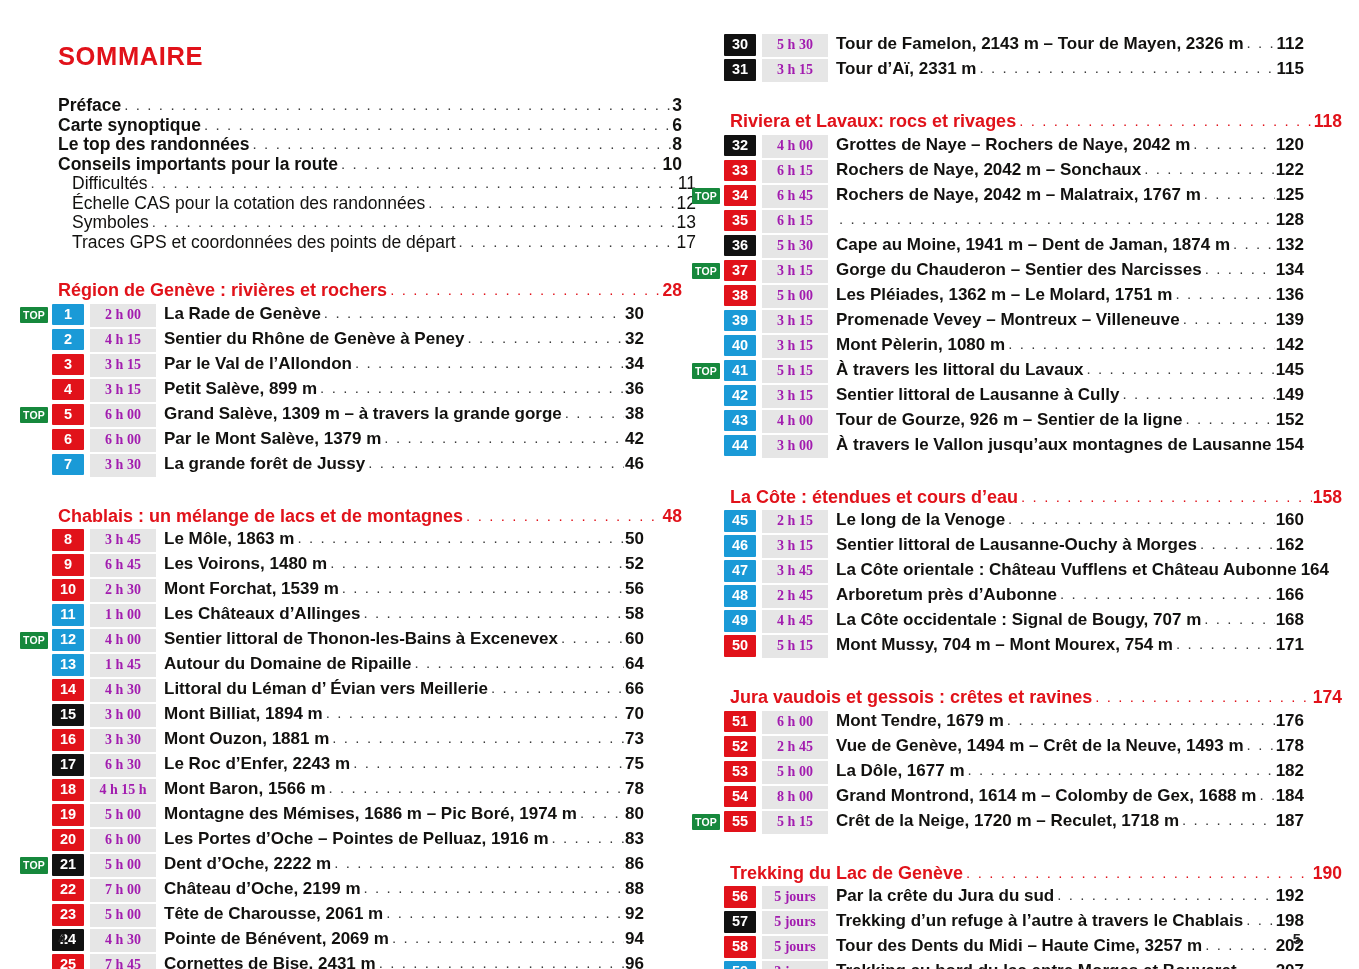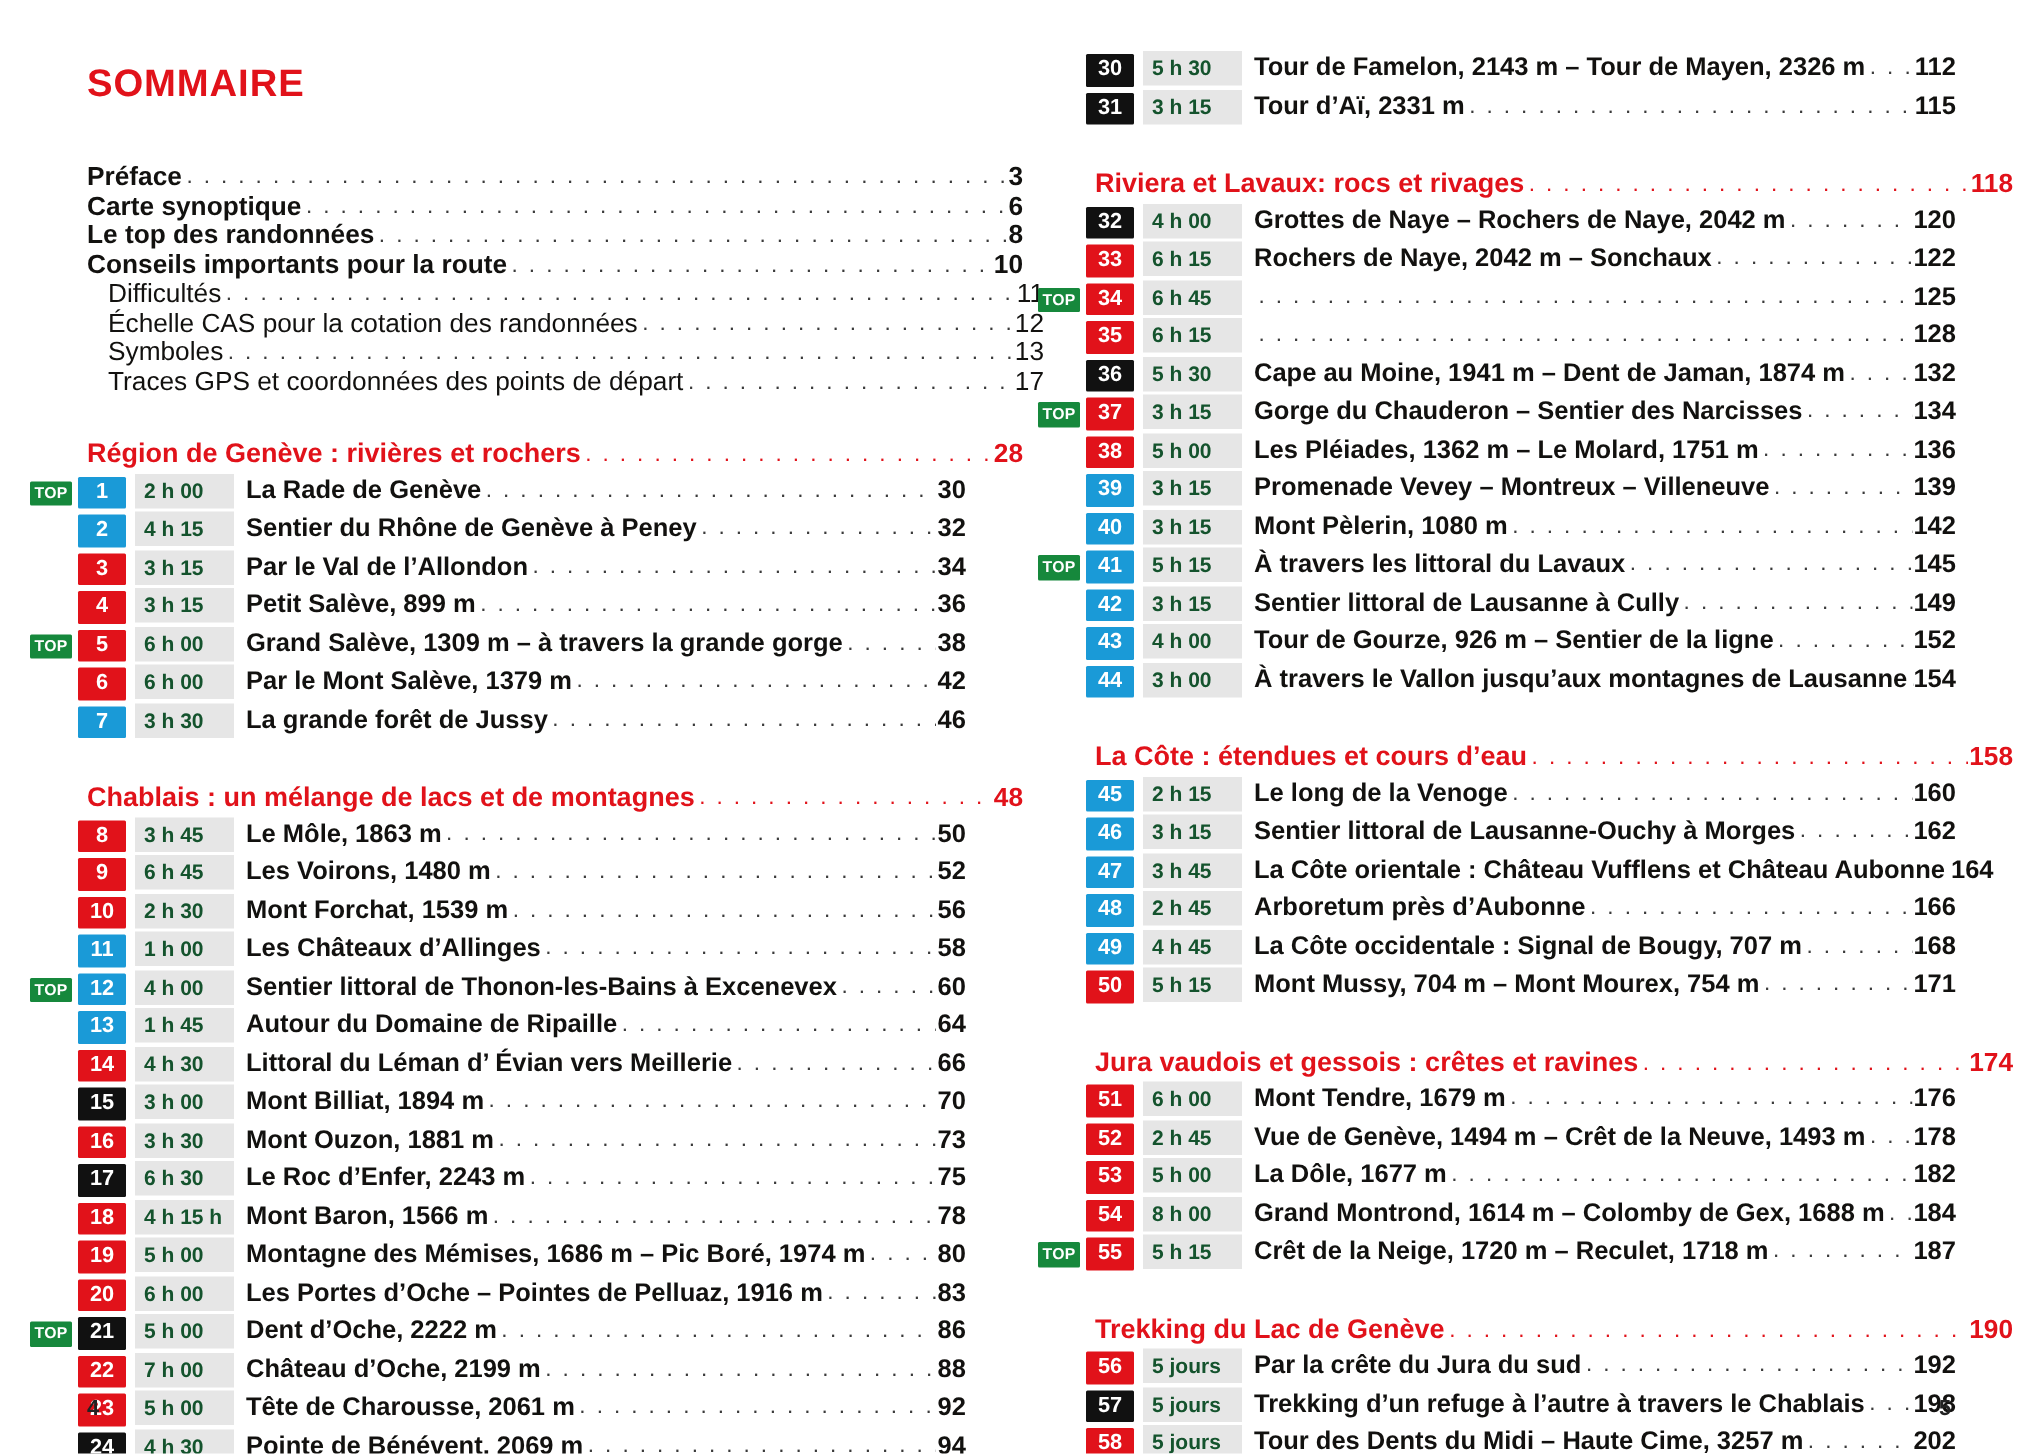--- a/index.html
+++ b/index.html
@@ -42,21 +42,21 @@
   }
   .folio-left  { left: 58px; }
   .folio-right { right: 58px; }
 
   
   .doc-title {
     font-size: 25.5px;
     font-weight: 700;
     color: #e1121a;
     letter-spacing: .6px;
-    margin: 8px 0 38px 38px;
+    margin: 8px 0 26px 38px;
   }
 
   
   .row {
     display: flex;
     align-items: baseline;
     width: 100%;
     line-height: 1.0;
     margin-bottom: 3px;
   }
@@ -145,28 +145,29 @@
     margin-right: 6px;
   }
   .num-blue  { background: #1a9ad7; }
   .num-red   { background: #e1121a; }
   .num-black { background: #111111; }
 
   .dur {
     flex: 0 0 auto;
     display: inline-block;
     background: #e6e6e6;
-    color: #14532d;
+    color: #a21caf;
     font-size: 14px;
     font-weight: 700;
     line-height: 1;
     padding: 4px 6px 5px 6px;
     min-width: 54px;
-    text-align: left;
+    text-align: center;
     margin-right: 8px;
+    font-family: Liberation Serif, serif;
   }
   .tour .label  { font-size: 17px; font-weight: 700; }
   .tour .pageno { font-size: 17px; font-weight: 700; }
 </style>
 </head>
 <body>
 
 <div class="spread">
 
   <div class="page page-left">
@@ -479,20 +480,21 @@
           <span class="label">Rochers de Naye, 2042 m – Sonchaux</span>
           <span class="leader"></span>
           <span class="pageno">122</span>
         </div>
         <div class="row tour">
           <span class="gutter">
             <span class="top-badge">TOP</span>
           </span>
           <span class="num-badge num-red">34</span>
           <span class="dur">6 h 45</span>
+          <span class="label">Rochers de Naye, 2042 m – Malatraix, 1767 m</span>
           <span class="leader"></span>
           <span class="pageno">125</span>
         </div>
         <div class="row tour">
           <span class="gutter"></span>
           <span class="num-badge num-red">35</span>
           <span class="dur">6 h 15</span>
           <span class="leader"></span>
           <span class="pageno">128</span>
         </div>

